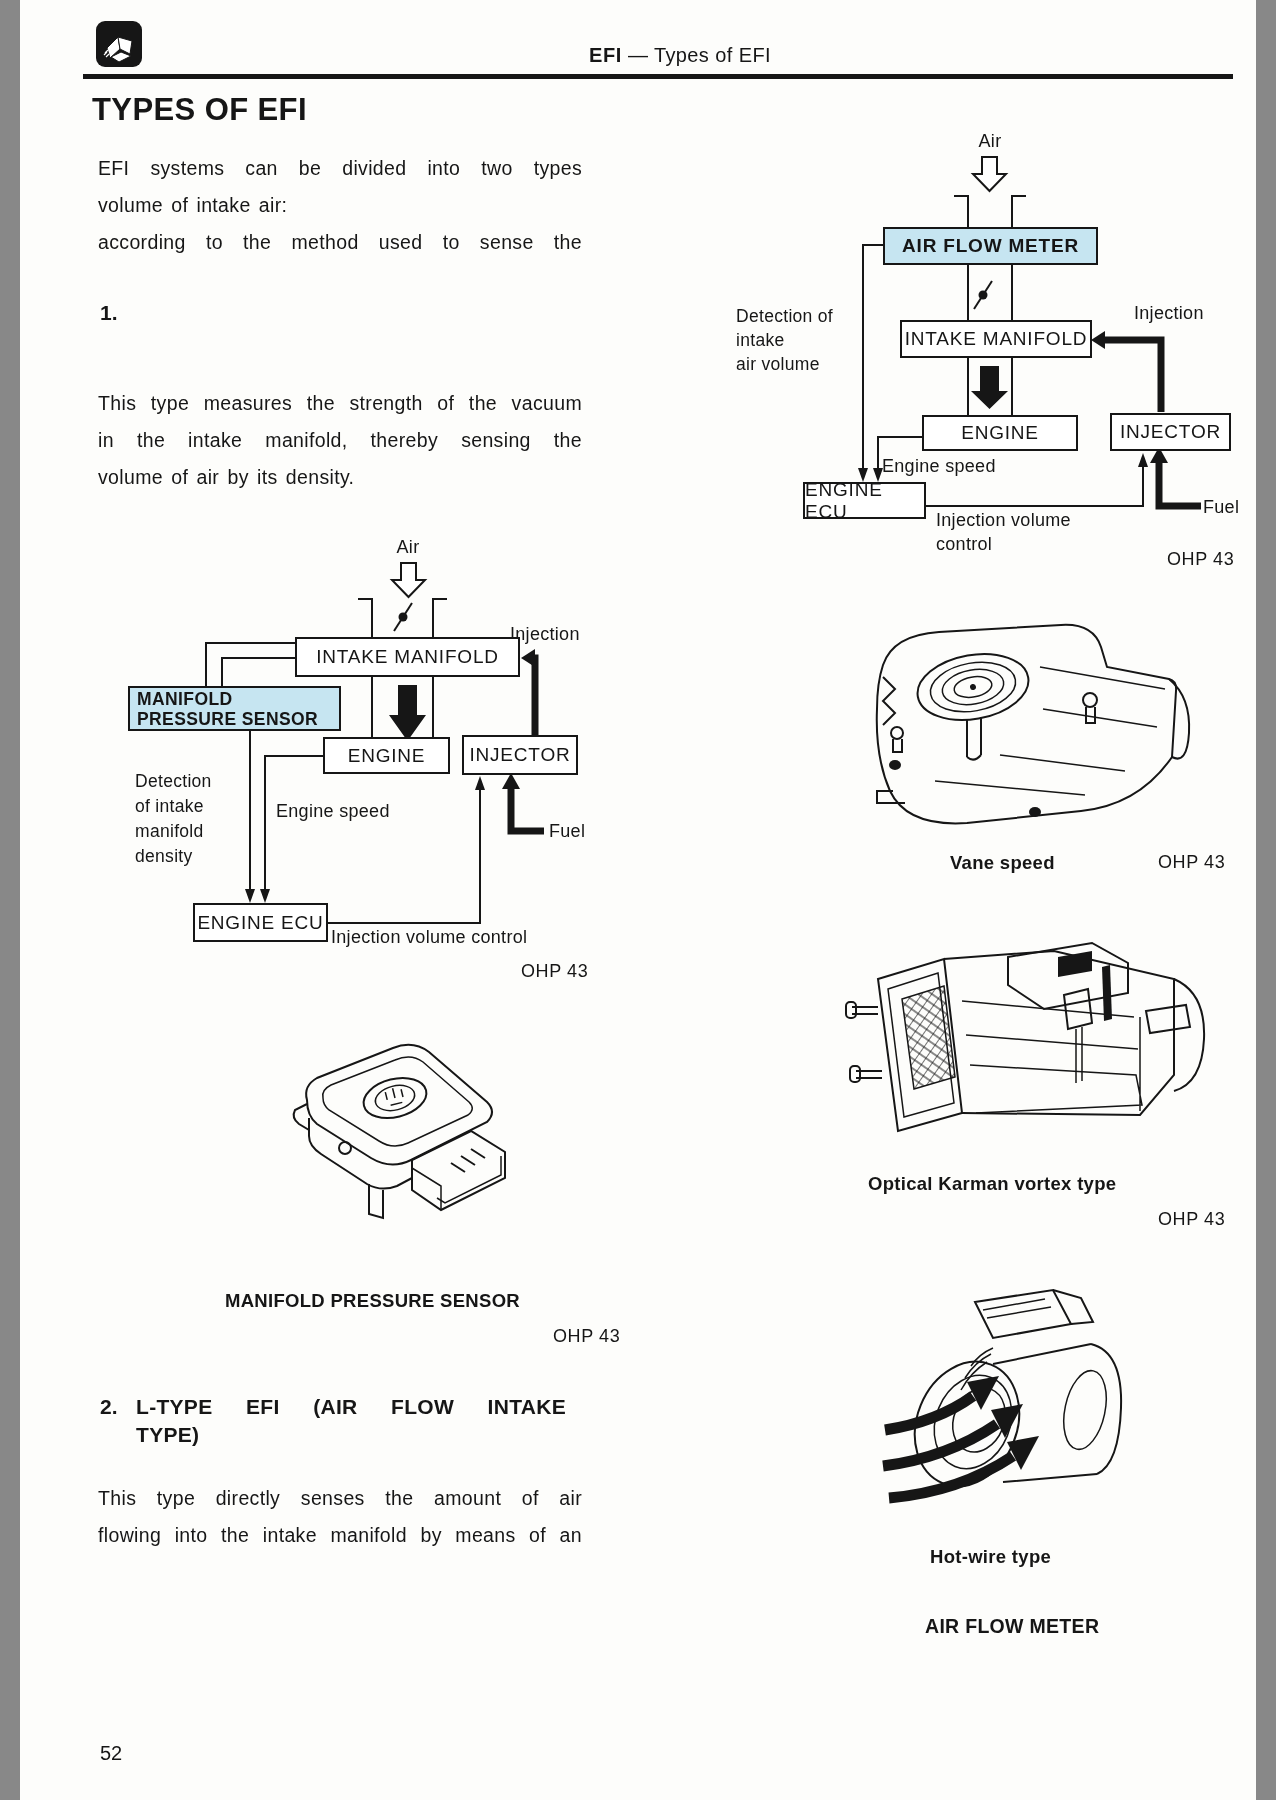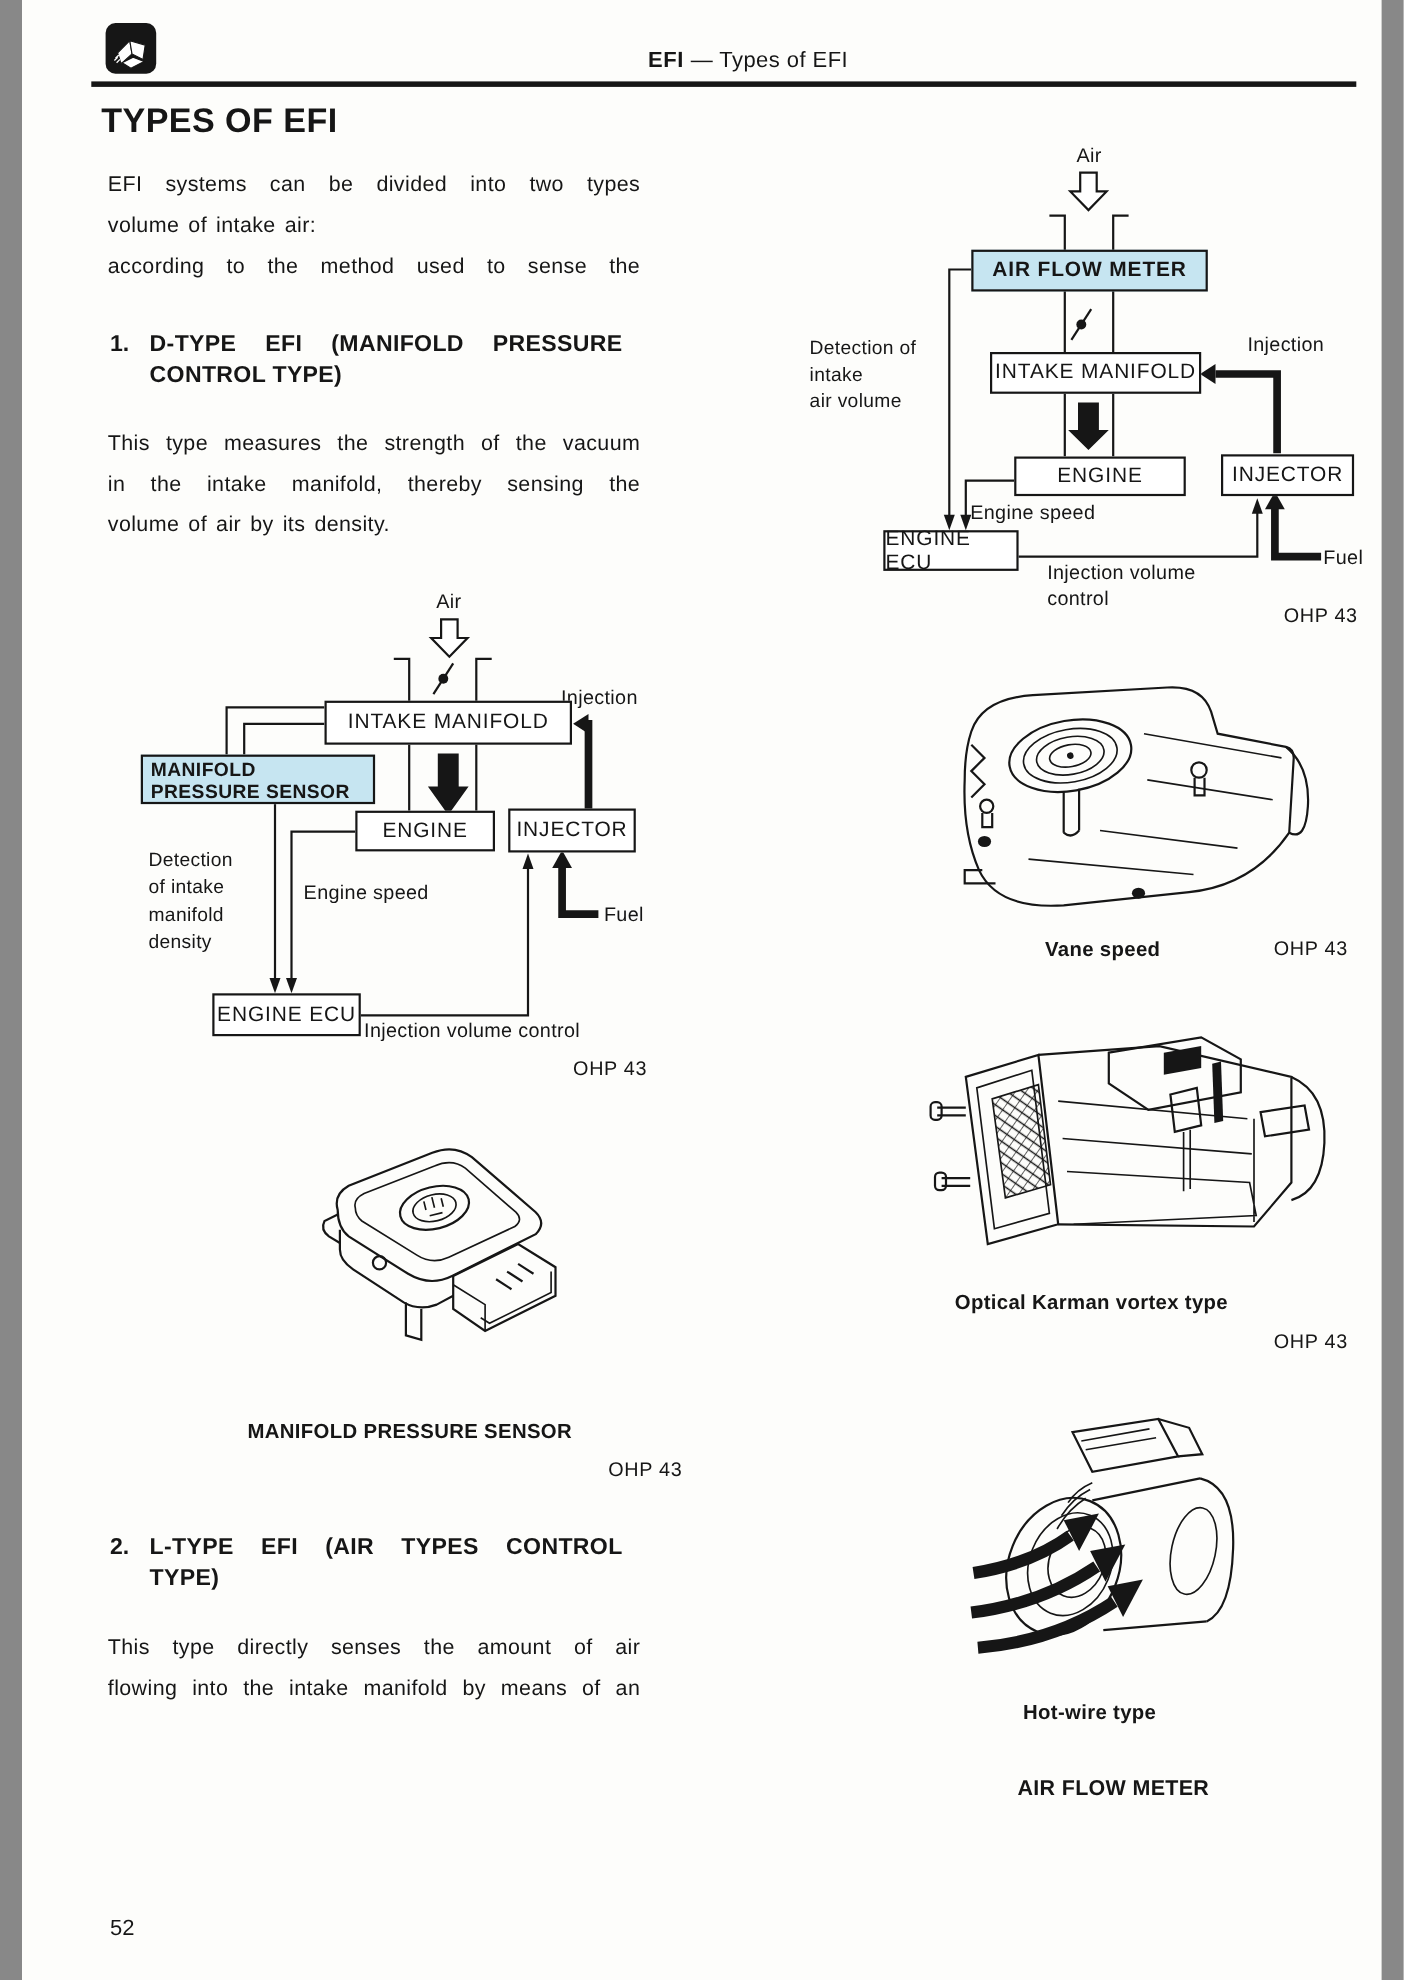--- a/index.html
+++ b/index.html
@@ -53,24 +53,20 @@
 
   <div class="abs doc-title" style="left:72px; top:92px;">TYPES OF EFI</div>
 
   <div class="abs" style="left:78px; top:150px;">
     <div class="bodyline just">EFI systems can be divided into two types</div>
     <div class="bodyline">volume of intake air:</div>
     <div class="bodyline just">according to the method used to sense the</div>
   </div>
 
   <div class="abs hnum" style="left:80px; top:301px;">1.</div>
-  <div class="abs" style="left:116px; top:301px;">
-    <div class="hline just">D-TYPE EFI (MANIFOLD PRESSURE</div>
-    <div class="hline" style="margin-top:4px;">CONTROL TYPE)</div>
-  </div>
 
   <div class="abs" style="left:78px; top:385px;">
     <div class="bodyline just">This type measures the strength of the vacuum</div>
     <div class="bodyline just">in the intake manifold, thereby sensing the</div>
     <div class="bodyline">volume of air by its density.</div>
   </div>
 
   <div class="abs" style="left:65px; top:535px; width:545px; height:475px;">
     <svg width="545" height="475" viewBox="0 0 545 475">
       <polygon class="hollow" points="316,28 331,28 331,45 340,45 323.5,62 307,45 316,45"></polygon>
@@ -145,21 +141,21 @@
       <div>Detection of</div>
       <div>intake</div>
       <div>air volume</div>
     </div>
     <div class="dbox" style="left:250px; top:205px; width:192px; height:38px;">INTAKE MANIFOLD</div>
     <div class="lbl" style="left:484px; top:188px;">Injection</div>
     <div class="dbox" style="left:272px; top:300px; width:156px; height:36px;">ENGINE</div>
     <div class="dbox" style="left:460px; top:298px; width:121px; height:38px;">INJECTOR</div>
     <div class="lbl" style="left:232px; top:341px;">Engine speed</div>
     <div class="dbox" style="left:153px; top:367px; width:123px; height:37px;">ENGINE ECU</div>
-    <div class="lbl" style="left:286px; top:393px; line-height:24px;margin-left:16px;">
+    <div class="lbl" style="left:286px; top:393px; line-height:24px;">
       <div>Injection volume</div>
       <div>control</div>
     </div>
     <div class="lbl" style="left:553px; top:382px;">Fuel</div>
     <div class="ohp" style="left:517px; top:434px;">OHP 43</div>
   </div>
 
   <div class="abs" style="left:815px; top:605px; width:360px; height:240px;">
     <svg width="360" height="240" viewBox="0 0 360 240">
       <path class="ln" d="M48,60 Q58,30 104,27 L226,20 Q258,18 266,42 L272,62 L334,74 Q342,76 341,86 L337,152 Q304,200 246,206 L132,218 Q72,222 55,186 Q40,152 42,104 Q42,78 48,60 Z"></path>
@@ -256,21 +252,21 @@
       <path class="ln" d="M206,121 l14,9 M196,128 l14,9 M186,135 l14,9"></path>
       <path class="ln" d="M104,156 L104,186 L118,190 L118,162"></path>
       <circle class="ln" cx="80" cy="120" r="6"></circle>
     </svg>
   </div>
   <div class="cap" style="left:205px; top:1290px;">MANIFOLD PRESSURE SENSOR</div>
   <div class="ohp" style="left:533px; top:1326px;">OHP 43</div>
 
   <div class="abs hnum" style="left:80px; top:1395px;">2.</div>
   <div class="abs" style="left:116px; top:1395px;">
-    <div class="hline just">L-TYPE EFI (AIR TYPES CONTROL</div>
+    <div class="hline just">L-TYPE EFI (AIR FLOW INTAKE</div>
     <div class="hline" style="margin-top:4px;">TYPE)</div>
   </div>
   <div class="abs" style="left:78px; top:1480px;">
     <div class="bodyline just">This type directly senses the amount of air</div>
     <div class="bodyline just">flowing into the intake manifold by means of an</div>
   </div>
 
   <div class="abs pgnum" style="left:80px; top:1742px;">52</div>
 
 </div>

